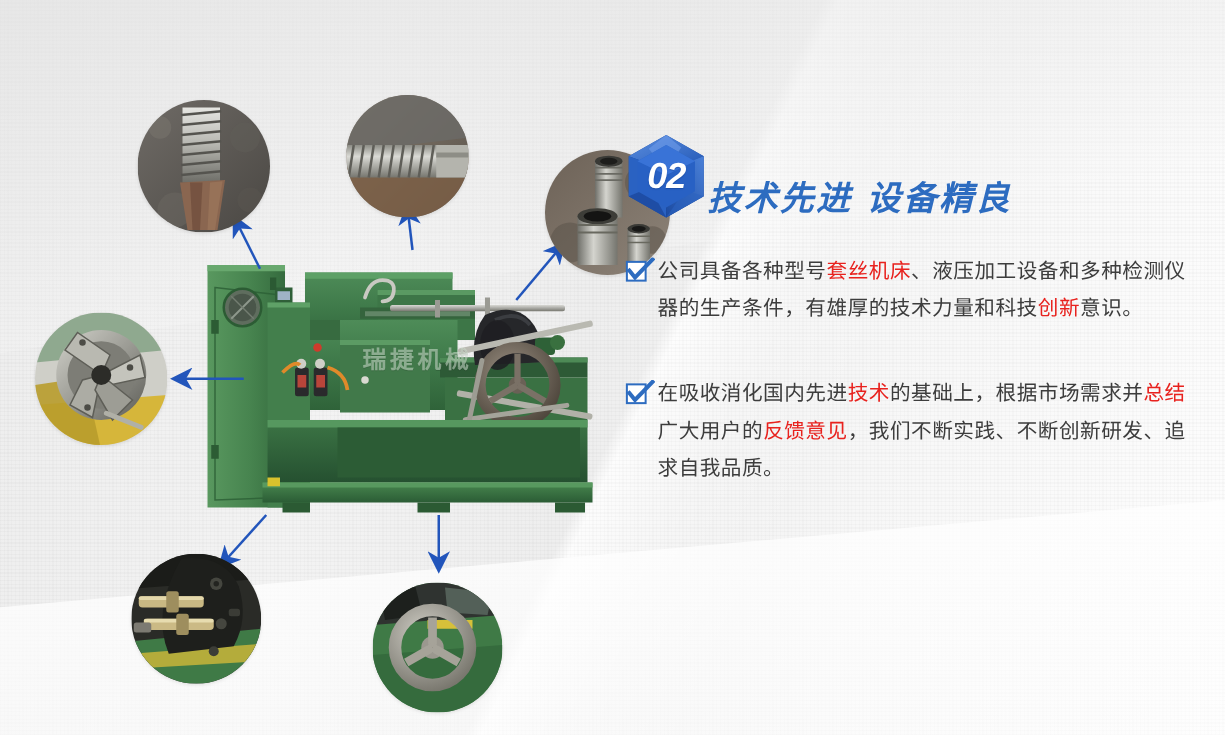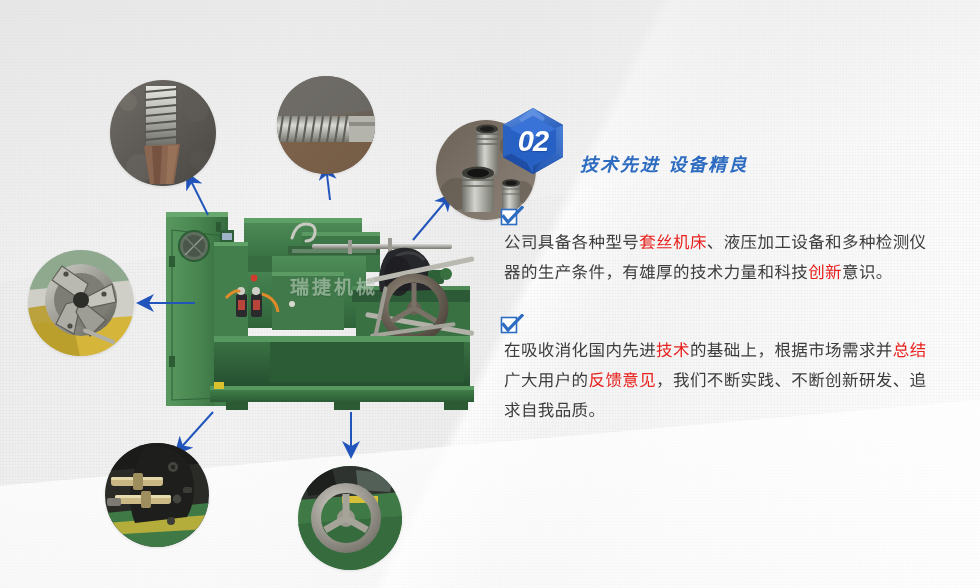--- a/index.html
+++ b/index.html
@@ -40,27 +40,27 @@
   .hexwrap{position:relative;width:66px;height:70px;flex:0 0 66px;}
   .hexwrap svg{display:block;}
   .hexnum{
     position:absolute;left:0;top:0;width:66px;height:70px;
     display:flex;align-items:center;justify-content:center;
     color:#ffffff;font-size:29px;font-weight:bold;letter-spacing:-1px;
     font-family:"Liberation Sans",sans-serif;
     text-shadow:0 1px 1px rgba(0,40,110,.35);
   }
   .headtitle{
-    margin-left:14px;color:#2d6cc0;font-size:18px;font-weight:bold;
+    color:#2d6cc0;font-size:27px;font-weight:bold;
     letter-spacing:2px;white-space:nowrap;
     font-family:"DejaVu Sans","Liberation Sans",sans-serif;
   }
 
-  .para{display:flex;margin-top:26px;flex-direction:column;}
-  .para.p2{margin-top:22px;}
+  .para{display:flex;margin-top:26px;}
+  .para.p2{margin-top:38px;}
   .chk{flex:0 0 22px;width:22px;height:22px;position:relative;margin-top:4px;}
   .chk svg{position:absolute;left:0;top:0;}
   .ptext{
     margin-left:4px;color:#3d3d3d;font-size:16.5px;line-height:30px;
     letter-spacing:.4px;width:432px;
     font-family:"DejaVu Sans","Liberation Sans",sans-serif;
   }
   .hl{color:#e8221e;}
 
   

